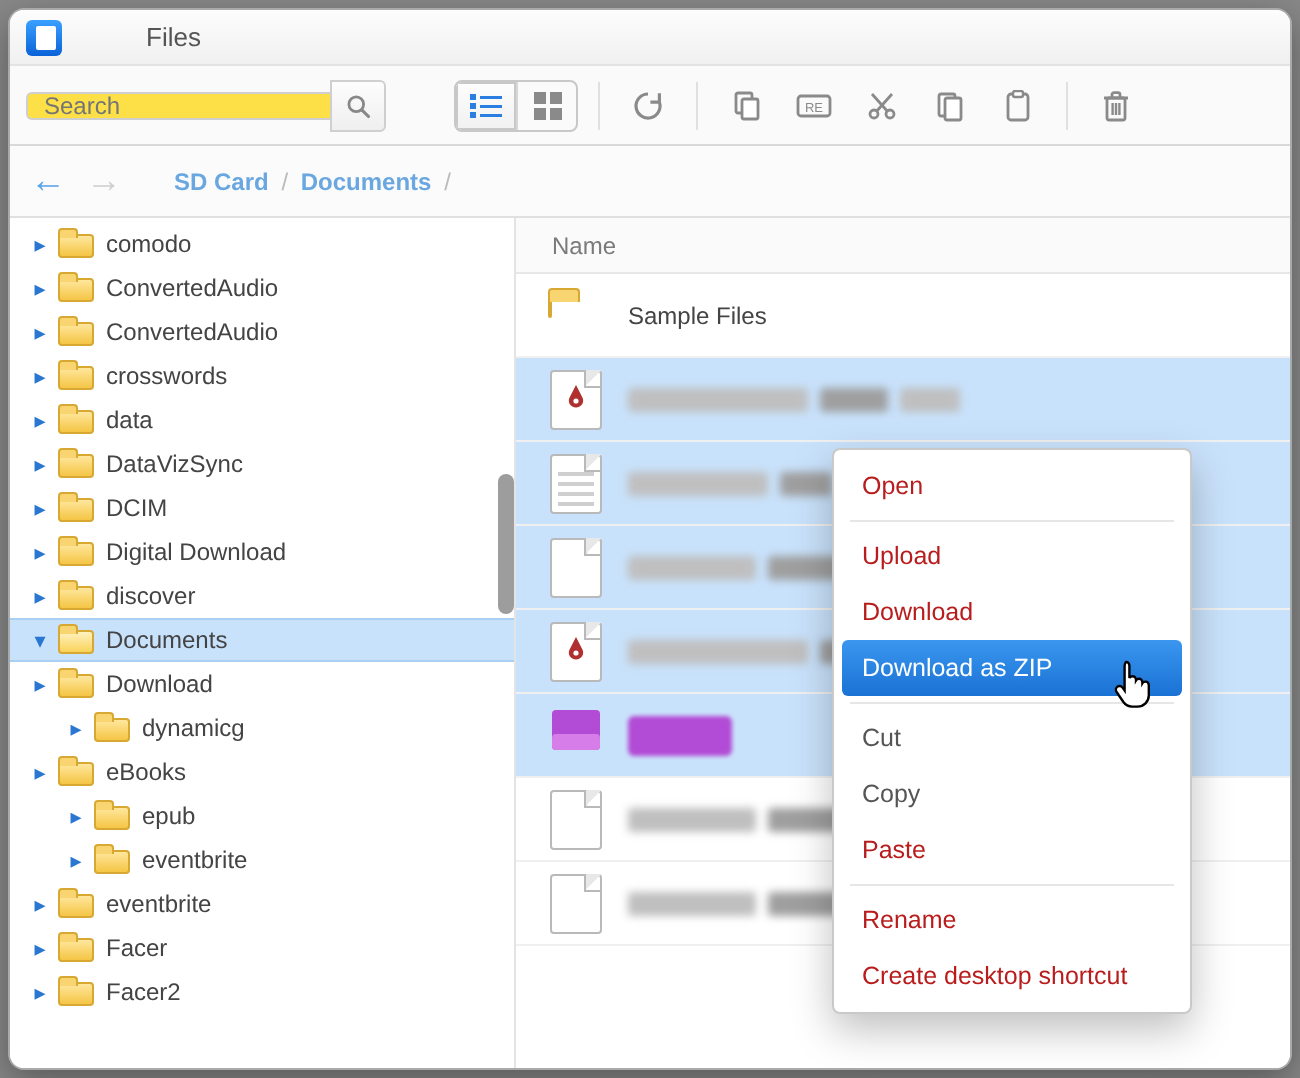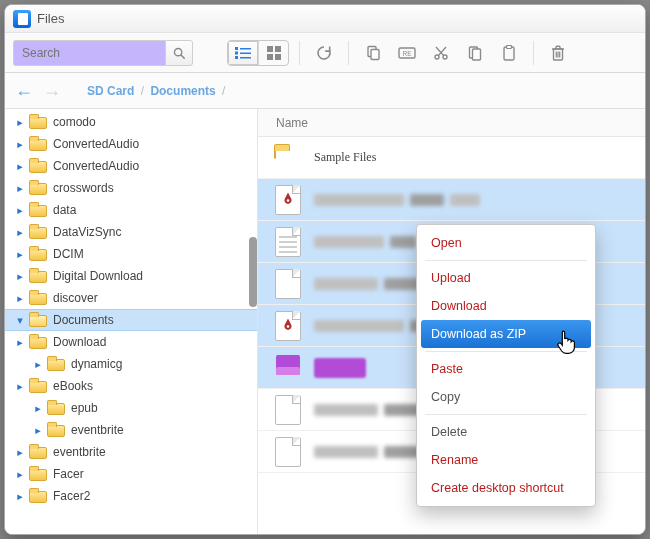--- a/index.html
+++ b/index.html
@@ -12,31 +12,31 @@
     display: flex; flex-direction: column; overflow: hidden;
   }
   
   .titlebar {
     height: 28px; display: flex; align-items: center; gap: 6px;
     padding: 0 8px; border-bottom: 1px solid #e3e3e3;
     background: linear-gradient(#fdfdfd,#f0f0f0);
   }
   .app-icon { width:18px; height:18px; border-radius:3px; background:linear-gradient(#3aa0ff,#0a62d8); position:relative; }
   .app-icon::after { content:""; position:absolute; inset:3px 3px 3px 5px; background:#fff; border-radius:1px; }
-  .app-title { color:#555; font-size:13px; }
+  .app-title { color:#555; font-size:13px;margin-left:36px; }
   
   .toolbar {
     height: 40px; display:flex; align-items:center; gap:6px; padding: 6px 8px;
     border-bottom:1px solid #d9d9d9; background:#fafafa;
   }
   .searchwrap { display:flex; align-items:center; }
   .searchwrap input {
-    width:152px; height:26px; border:1px solid #cfcfcf; border-right:none;
+    width:152px; height:14px; border:1px solid #cfcfcf; border-right:none;
     border-radius:3px 0 0 3px; padding:0 8px; color:#555; font-size:12px; outline:none;
-    background:#c4b5fd;
+    background:#fde047;
   }
   .searchbtn {
     width:28px; height:26px; border:1px solid #cfcfcf; border-radius:0 3px 3px 0;
     background:linear-gradient(#fdfdfd,#efefef); display:flex; align-items:center; justify-content:center; cursor:pointer;
   }
   .tb-spacer { width:22px; }
   .tb-sep { width:1px; height:24px; background:#e0e0e0; margin:0 4px; }
   .tbbtn {
     width:28px; height:26px; border-radius:3px; display:flex; align-items:center; justify-content:center;
     color:#7a7a7a; cursor:pointer;
@@ -97,21 +97,20 @@
   .content { flex:1; overflow:auto; position:relative; background:#fff; }
   .col-header {
     height:28px; display:flex; align-items:center; padding-left:18px; color:#7a7a7a;
     border-bottom:1px solid #e7e7e7; background:#fafafa; font-size:12px;
     position:sticky; top:0;
   }
   .filelist { }
   .row {
     display:flex; align-items:center; height:42px; padding-left:16px; gap:12px;
     border-bottom:1px solid #f0f0f0;
-    font-family:Liberation Serif, serif;
   }
   .row.selected { background:#c9e2fb; }
   .fname { color:#444; }
   .blur {
     height:12px; border-radius:2px; filter:blur(2px);
     background:#bfbfbf;
   }
   .blur.dk { background:#9f9f9f; }
   .blur.purple { background:#b24bd6; height:20px; width:52px; filter:blur(1px); border-radius:3px; }
   .ficon { width:28px; height:32px; position:relative; flex:0 0 28px; }
@@ -450,23 +449,23 @@
   </div>
 </div>
 
 <div class="ctxmenu" id="ctxmenu">
     <div class="ctxitem disabled">Open</div>
     <div class="ctxsep"></div>
     <div class="ctxitem disabled">Upload</div>
     <div class="ctxitem disabled">Download</div>
     <div class="ctxitem hovered">Download as ZIP</div>
     <div class="ctxsep"></div>
+    <div class="ctxitem">Cut</div>
+    <div class="ctxitem">Copy</div>
     <div class="ctxitem disabled">Paste</div>
-    <div class="ctxitem">Copy</div>
     <div class="ctxsep"></div>
-    <div class="ctxitem">Delete</div>
     <div class="ctxitem disabled">Rename</div>
     <div class="ctxitem disabled">Create desktop shortcut</div>
   </div>
 
 <svg class="cursor" width="22" height="26" viewBox="0 0 22 26">
   <path d="M7 2c1 0 1.7.8 1.7 1.8v6.2c.3-.6 1-.9 1.6-.9 1 0 1.7.8 1.7 1.8v.3c.3-.5.9-.8 1.5-.8 1 0 1.7.8 1.7 1.8v.4c.3-.5.9-.8 1.5-.8 1 0 1.7.8 1.7 1.8v5.2c0 3-2.5 5.5-5.6 5.5H10c-2 0-3.3-.9-4.3-2.3l-3.4-5c-.6-.9-.4-2.1.5-2.7.8-.5 1.9-.3 2.5.5l1 1.4V3.8C6.3 2.8 7 2 7 2z" fill="#fff" stroke="#000" stroke-width="1.2"></path>
 </svg>
 
 </body></html>

